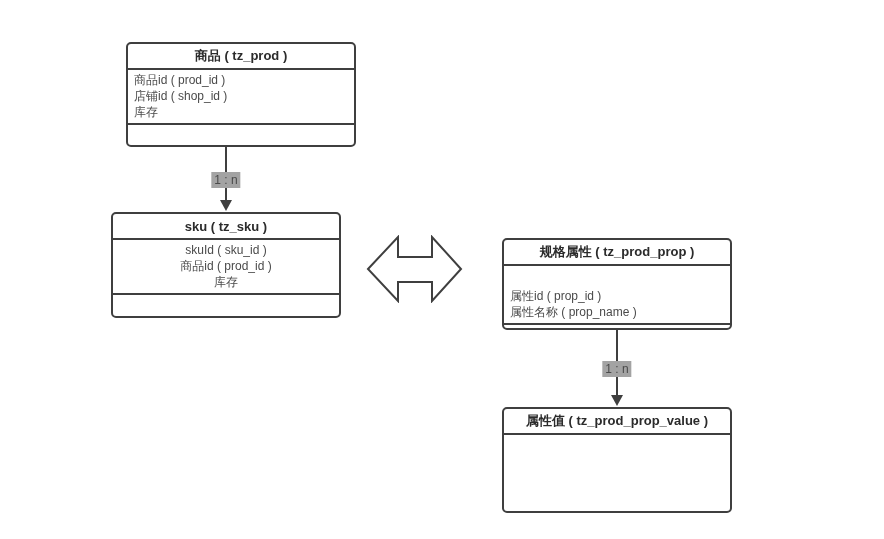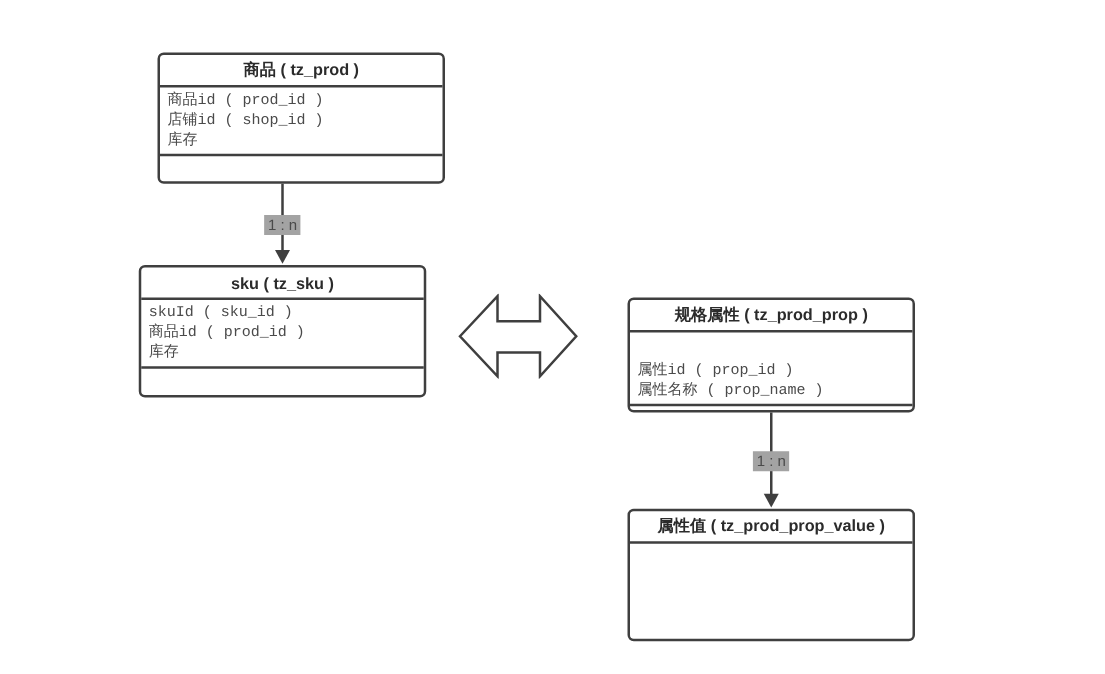--- a/index.html
+++ b/index.html
@@ -34,21 +34,20 @@
     font-size: 13px;
     font-weight: bold;
     color: var(--title-text, #2b2b2b);
     border-bottom: 2px solid var(--border, #3f3f3f);
     white-space: nowrap;
   }
   .entity-fields {
     flex: 0 0 auto;
     padding: 2px 6px 3px 6px;
     border-bottom: 2px solid var(--border, #3f3f3f);
-    font-family: Liberation Mono, monospace;
   }
   .field {
     font-size: 12px;
     line-height: 16px;
     color: var(--field-text, #4a4a4a);
     white-space: nowrap;
   }
   .entity-footer {
     flex: 1 1 auto;
   }
@@ -97,21 +96,21 @@
       <div class="field">店铺id ( shop_id )</div>
       <div class="field">库存</div>
     </div>
     <div class="entity-footer"></div>
   </div>
 
   <div class="vline" style="left:225px; top:147px; height:54px;"></div>
   <div class="arrowhead-down" style="left:220px; top:200px;"></div>
   <div class="edge-label" style="left:226px; top:172px;">1 : n</div>
 
-  <div class="entity" style="left:111px; top:212px; height:106px;">
+  <div class="entity" style="left:111px; top:212px; height:106px;text-align:center;">
     <div class="entity-header">sku ( tz_sku )</div>
     <div class="entity-fields">
       <div class="field">skuId ( sku_id )</div>
       <div class="field">商品id ( prod_id )</div>
       <div class="field">库存</div>
     </div>
     <div class="entity-footer"></div>
   </div>
 
   <svg class="biarrow" style="left:366px; top:235px;" width="98" height="68" viewBox="0 0 98 68">

